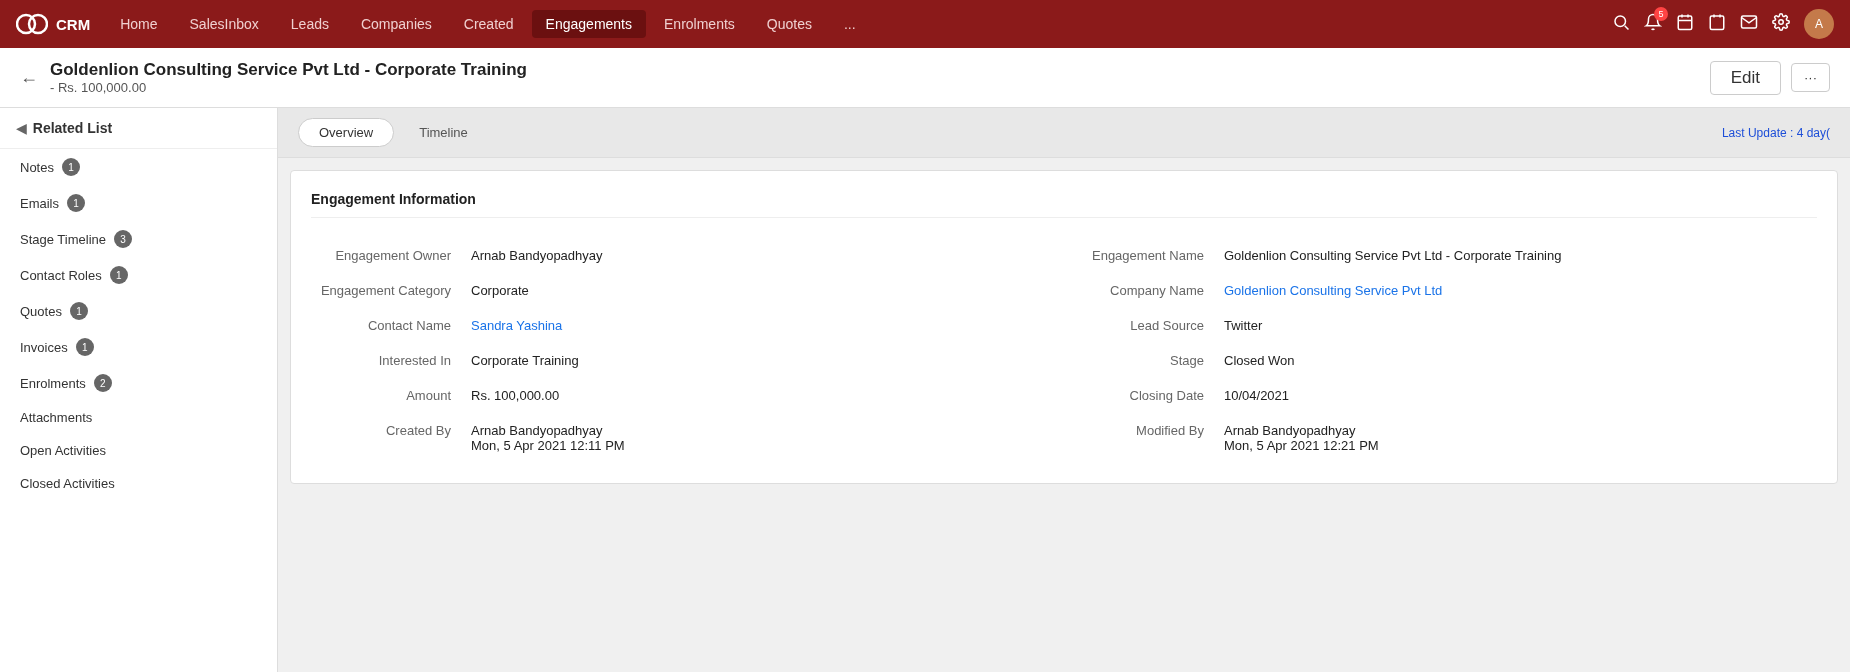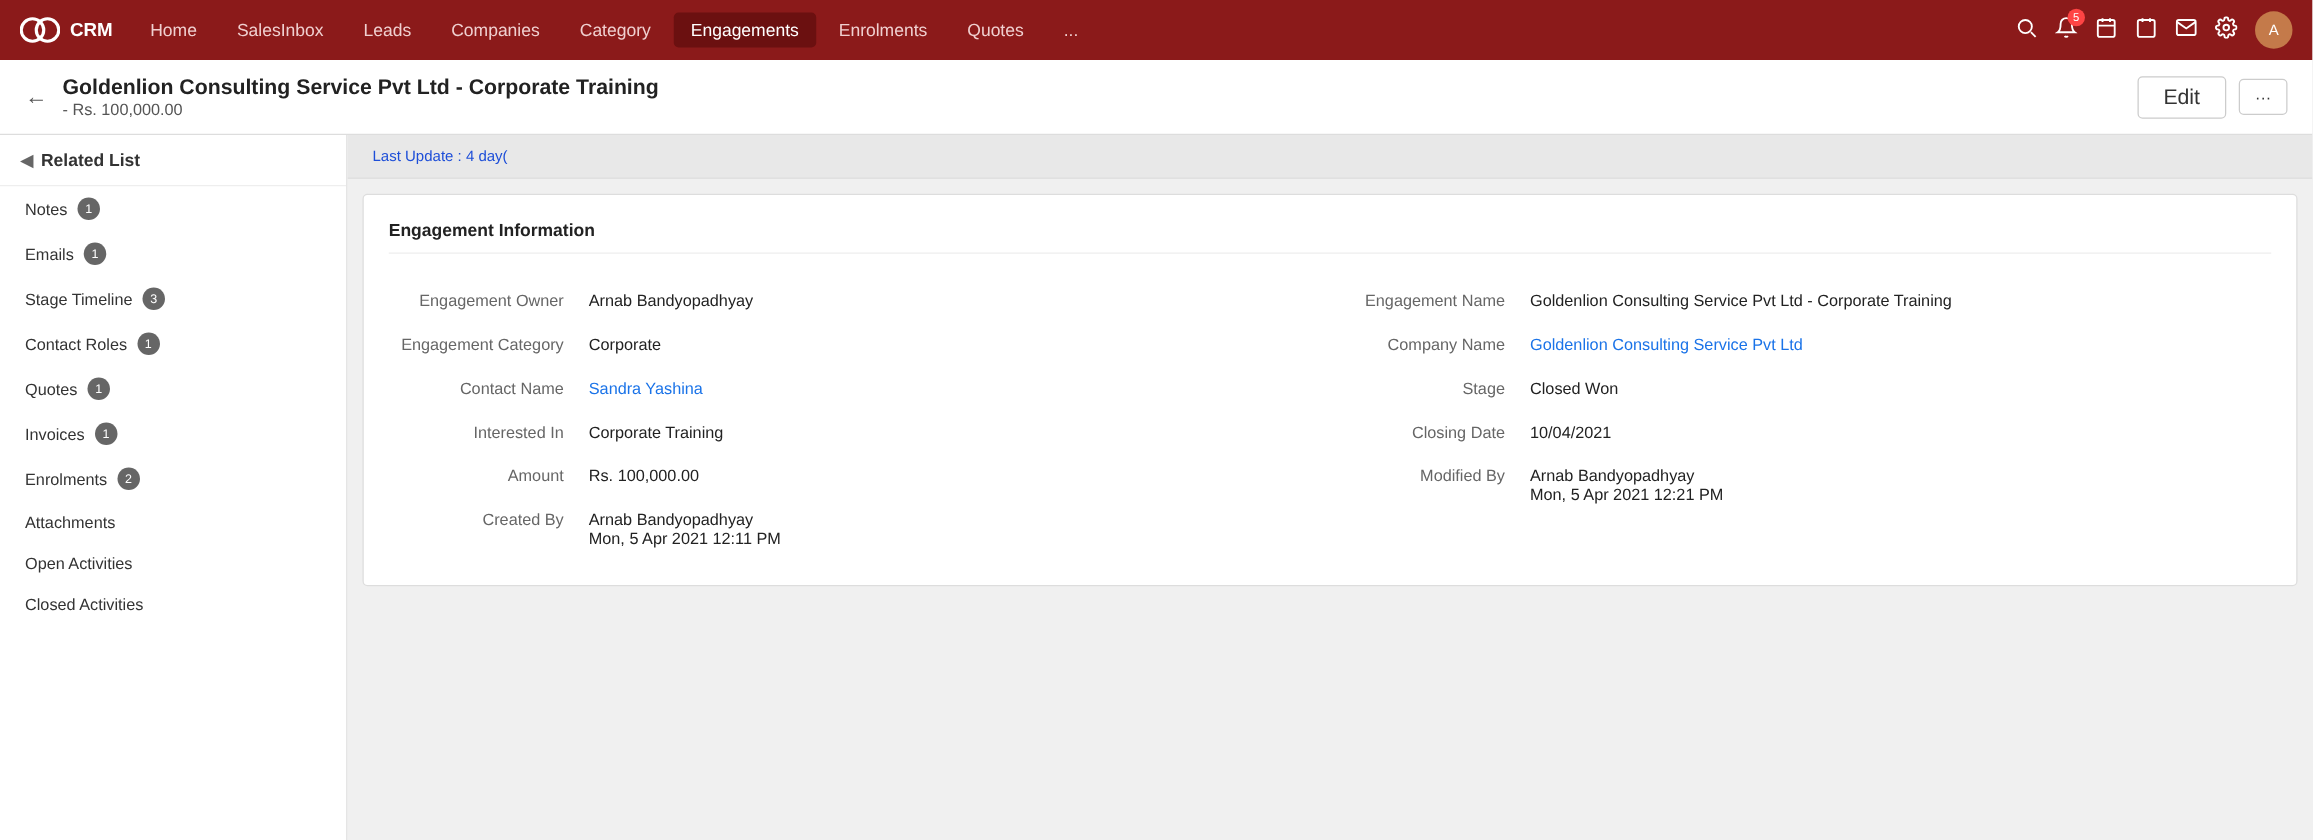--- a/index.html
+++ b/index.html
@@ -273,21 +273,21 @@
       <circle cx="10" cy="16" r="9" fill="none" stroke="white" stroke-width="2.5"></circle>
       <circle cx="22" cy="16" r="9" fill="none" stroke="white" stroke-width="2.5"></circle>
     </svg>
     <span class="topnav-logo-text">CRM</span>
   </div>
 
   <div class="topnav-item">Home</div>
   <div class="topnav-item">SalesInbox</div>
   <div class="topnav-item">Leads</div>
   <div class="topnav-item">Companies</div>
-  <div class="topnav-item">Category</div>
+  <div class="topnav-item">Created</div>
   <div class="topnav-item active">Engagements</div>
   <div class="topnav-item">Enrolments</div>
   <div class="topnav-item">Quotes</div>
   <div class="topnav-item">...</div>
 
   <div class="topnav-spacer"></div>
 
   <div class="topnav-icons">
     <div class="topnav-icon-btn">
       <svg width="18" height="18" viewBox="0 0 24 24" fill="none" stroke="white" stroke-width="2">
@@ -390,20 +390,24 @@
       <span>Open Activities</span>
     </div>
     <div class="sidebar-item">
       <span>Closed Activities</span>
     </div>
   </aside>
 
   <main class="content-area">
 
     <div class="tab-bar">
+      <div class="tabs">
+        <div class="tab active">Overview</div>
+        <div class="tab">Timeline</div>
+      </div>
       <div class="last-update">Last Update : 4 day(</div>
     </div>
 
     <div class="info-card">
       <div class="info-card-title">Engagement Information</div>
       <div class="info-grid">
 
         <div>
           <div class="info-row">
             <span class="info-label">Engagement Owner</span>
@@ -435,20 +439,24 @@
         <div>
           <div class="info-row">
             <span class="info-label">Engagement Name</span>
             <span class="info-value">Goldenlion Consulting Service Pvt Ltd - Corporate Training</span>
           </div>
           <div class="info-row">
             <span class="info-label">Company Name</span>
             <span class="info-value link">Goldenlion Consulting Service Pvt Ltd</span>
           </div>
           <div class="info-row">
+            <span class="info-label">Lead Source</span>
+            <span class="info-value">Twitter</span>
+          </div>
+          <div class="info-row">
             <span class="info-label">Stage</span>
             <span class="info-value">Closed Won</span>
           </div>
           <div class="info-row">
             <span class="info-label">Closing Date</span>
             <span class="info-value">10/04/2021</span>
           </div>
           <div class="info-row">
             <span class="info-label">Modified By</span>
             <span class="info-value" style="white-space:pre-line">Arnab Bandyopadhyay

